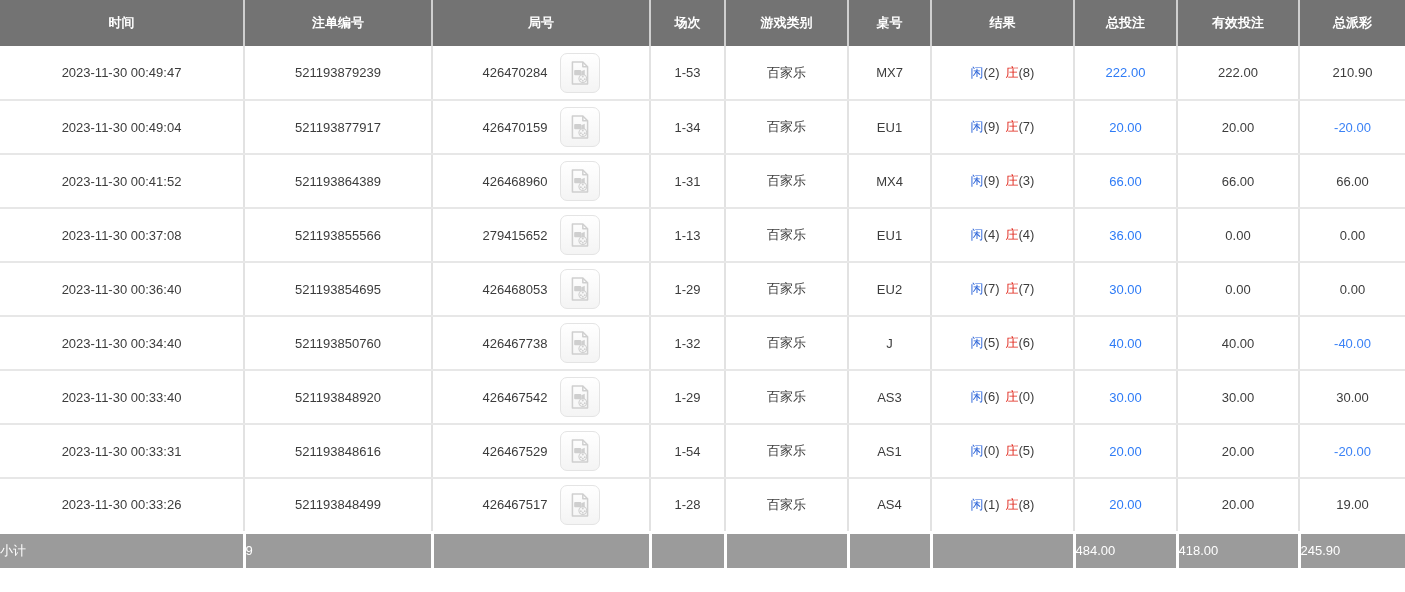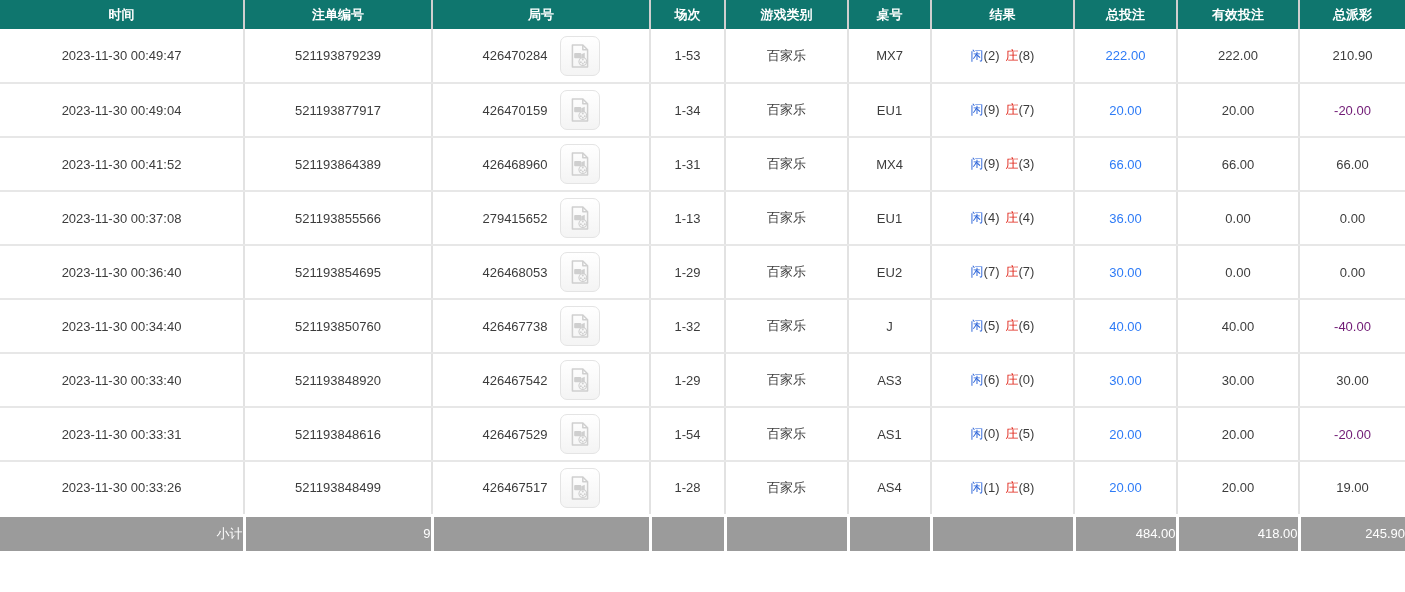--- a/index.html
+++ b/index.html
@@ -10,65 +10,65 @@
     font-size: 13px;
     overflow: hidden;
   }
   table.records {
     width: 1405px;
     border-collapse: collapse;
     table-layout: fixed;
   }
   
   thead th {
-    background: #0f766e;
+    background: #737373;
     color: #ffffff;
     font-weight: bold;
     font-size: 13px;
-    height: 29px;
+    height: 46px;
     text-align: center;
     vertical-align: middle;
     border-right: 2px solid #cfcfcf;
   }
   thead th:last-child { border-right: none; }
   
   tbody td {
     height: 54px;
     text-align: center;
     vertical-align: middle;
     color: #3c3c3c;
     border-right: 2px solid #e2e2e2;
     border-bottom: 2px solid #e7e7e7;
     background: #ffffff;
     white-space: nowrap;
   }
   tbody td:last-child { border-right: none; }
   .amt-blue   { color: #2e7bf6; }
-  .amt-neg    { color: #701a75; }
+  .amt-neg    { color: #3b82f6; }
   .res-player { color: #2a63d8; }
   .res-banker { color: #e0261a; margin-left: 6px; }
   .res-num    { color: #3c3c3c; }
   
   .round-wrap { display: inline-flex; align-items: center; gap: 12px; }
   .video-btn {
     width: 40px; height: 40px;
     border: 1px solid #e4e4e4;
     border-radius: 7px;
     background: linear-gradient(#ffffff, #f4f4f4);
     display: inline-flex; align-items: center; justify-content: center;
     cursor: pointer;
     padding: 0;
   }
   .video-btn svg { display: block; }
   
   tfoot td {
     background: #9b9b9b;
     color: #ffffff;
     height: 36px;
-    text-align: right;
+    text-align: left;
     vertical-align: middle;
     border: 3px solid #ffffff;
     border-bottom: none;
     font-size: 13px;
   }
   tfoot td:first-child { border-left: none; }
   tfoot td:last-child  { border-right: none; }
 </style>
 </head>
 <body>

